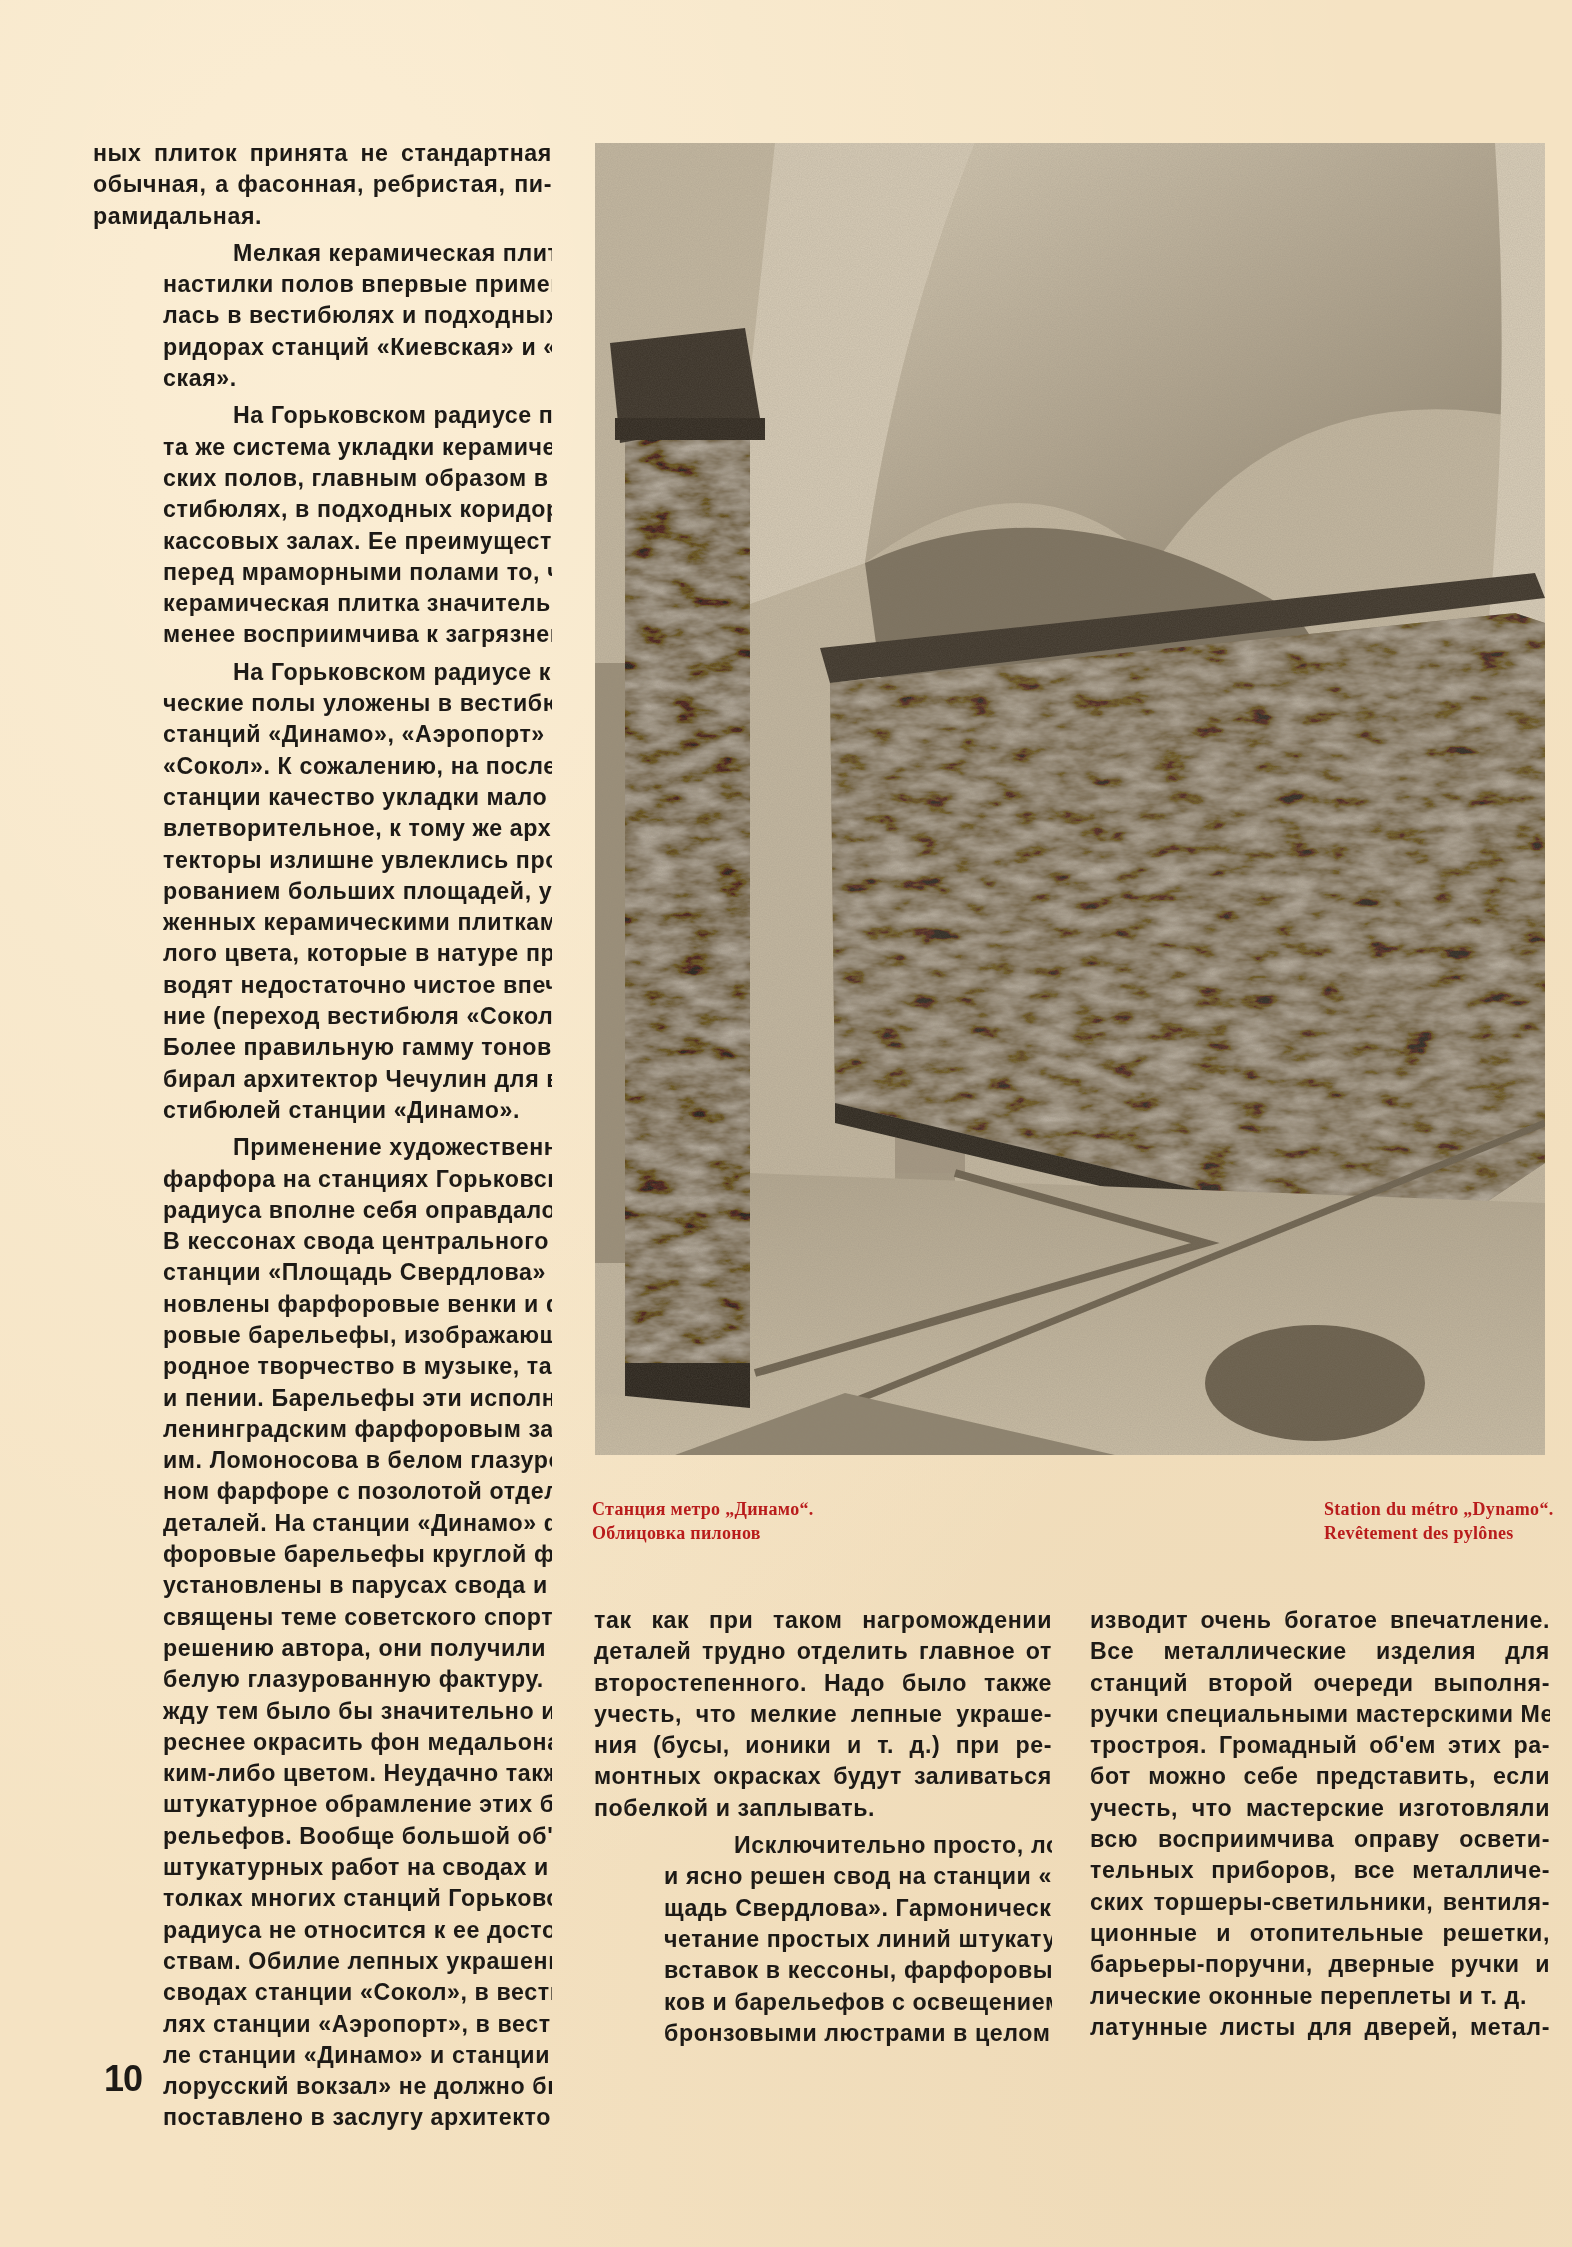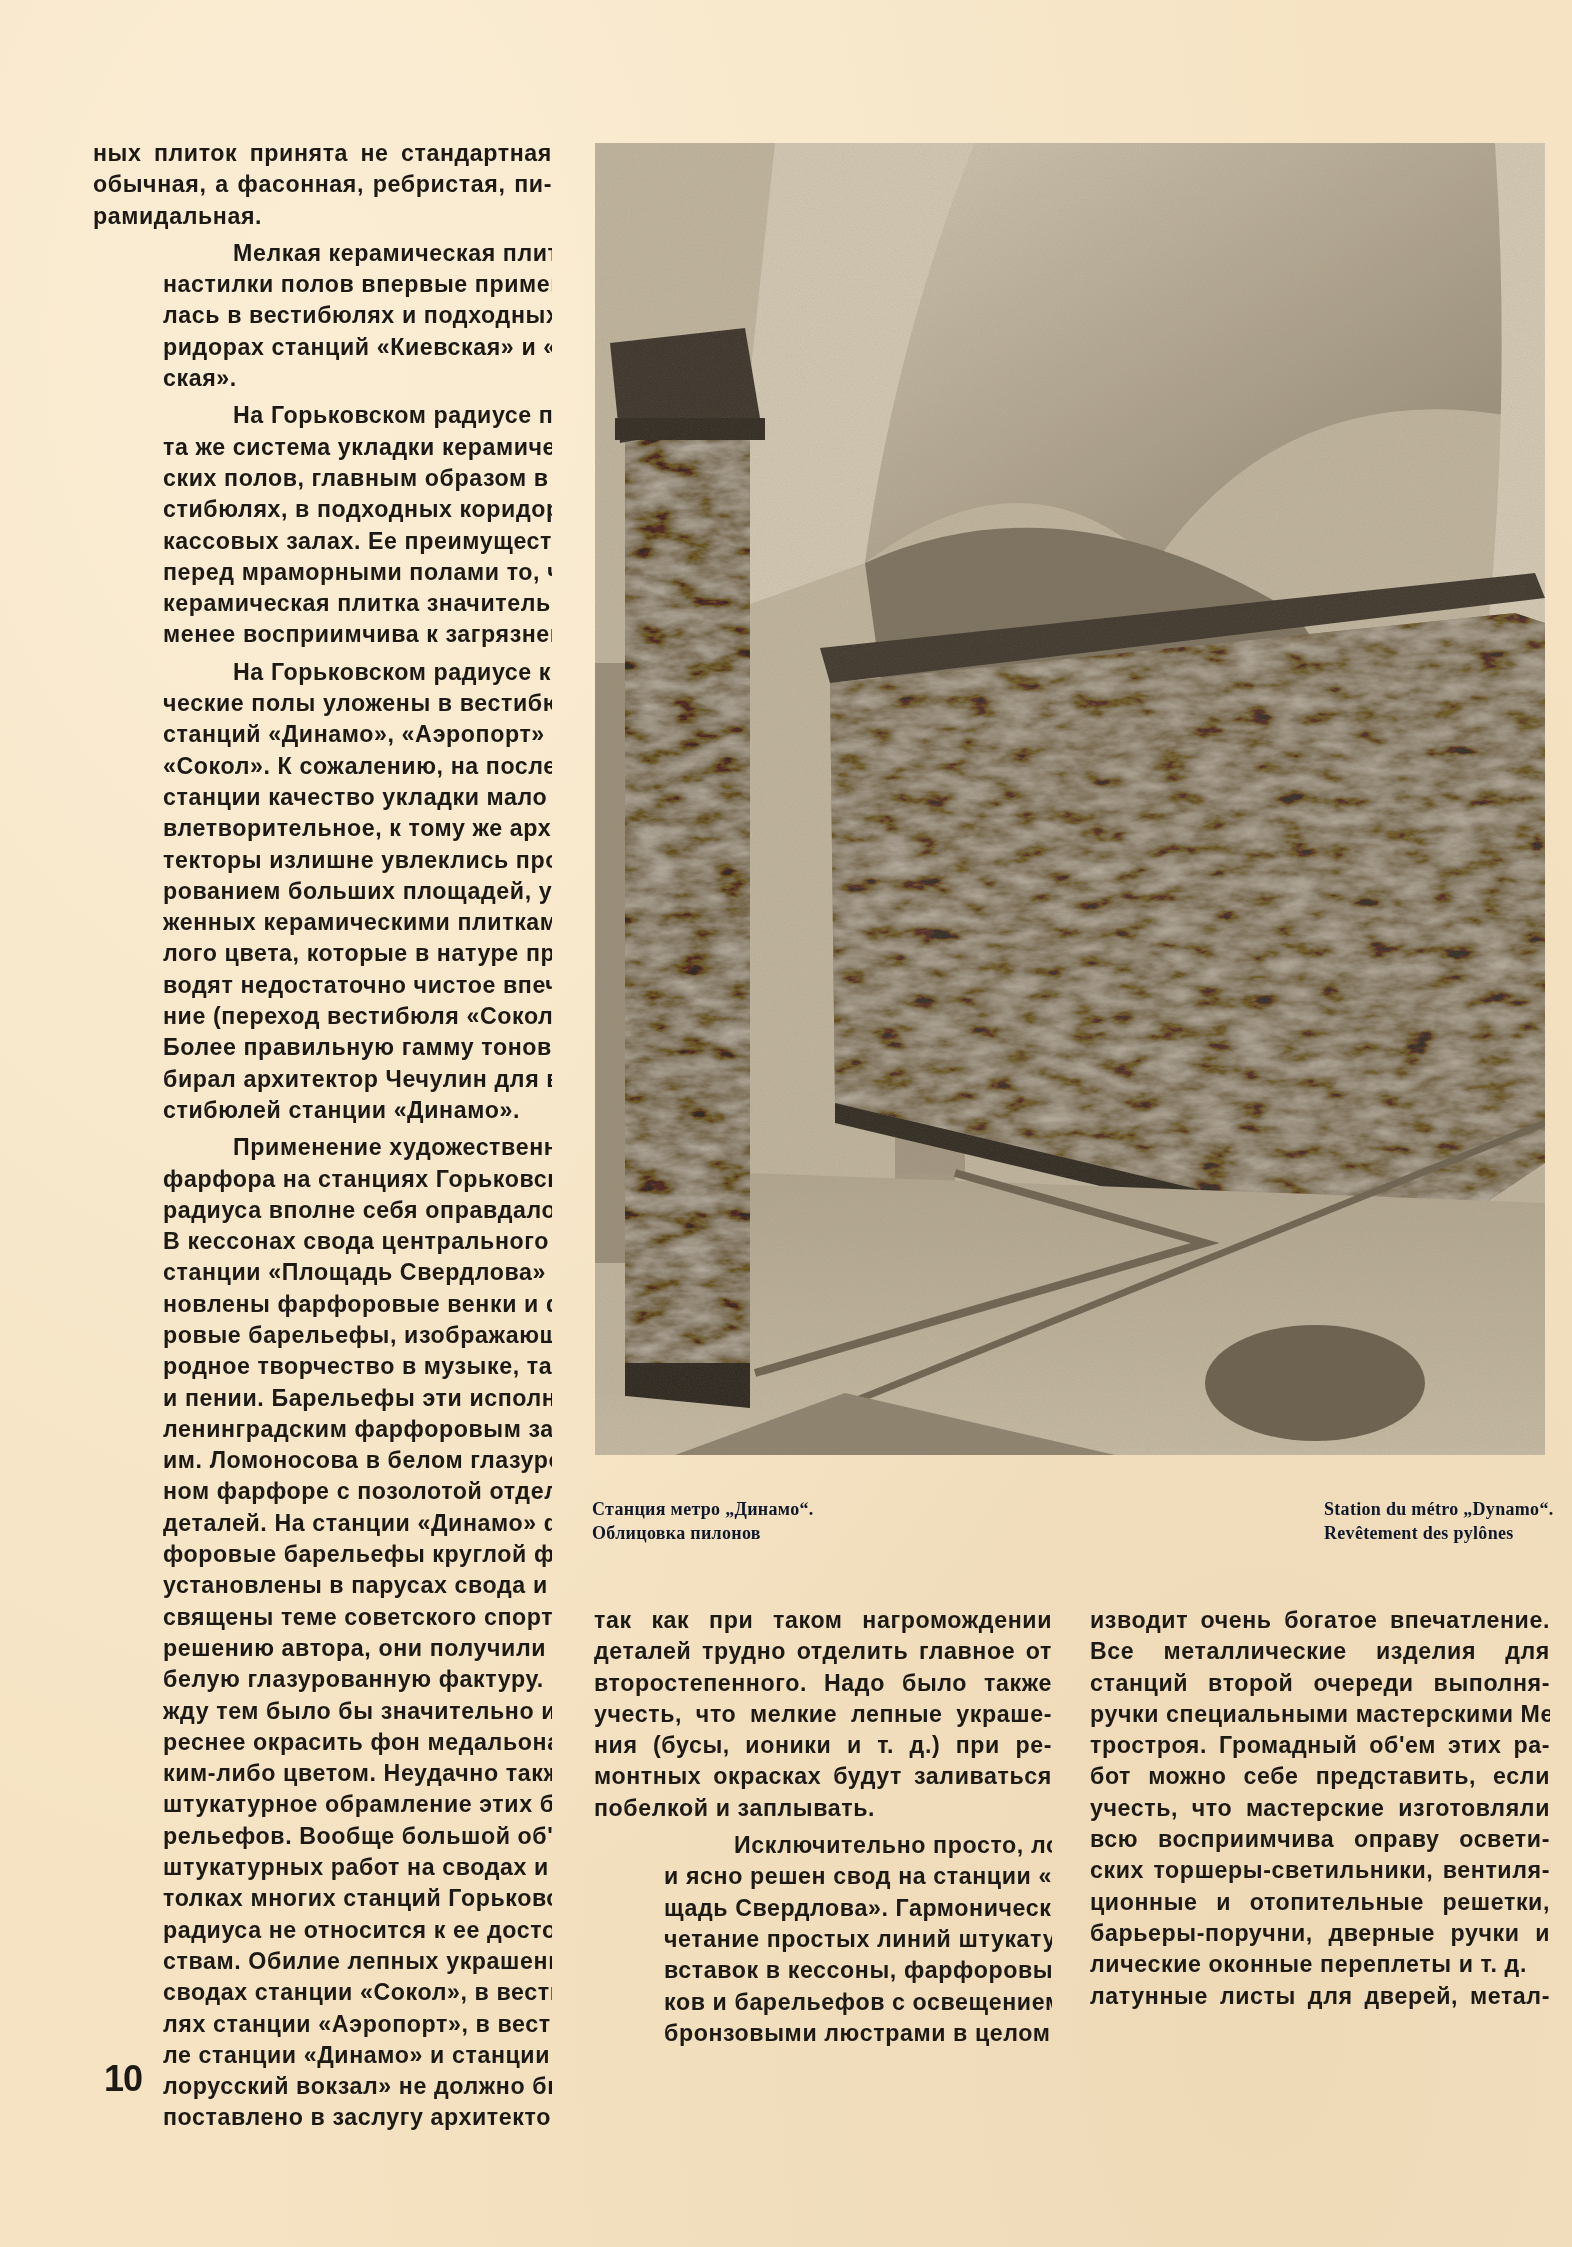--- a/index.html
+++ b/index.html
@@ -20,21 +20,21 @@
   #col-mid{left:594px;top:1605px;width:458px;}
   #col-right{left:1090px;top:1605px;width:460px;}
   .line{overflow:hidden;}
 
   
   #photo{position:absolute;left:595px;top:143px;width:950px;height:1312px;overflow:hidden;
          background:#b9ad98;}
   #photo svg{width:100%;height:100%;display:block;}
 
   .caption{position:absolute;font-family:"Liberation Serif","DejaVu Serif",serif;font-weight:bold;
-           font-size:18px;line-height:24px;color:#0f172a;letter-spacing:0.3px;}
+           font-size:18px;line-height:24px;color:#b91c1c;letter-spacing:0.3px;}
   #caption-ru{left:592px;top:1497px;}
   #caption-fr{left:1324px;top:1497px;}
 
   #page-number{position:absolute;left:104px;top:2058px;font-size:36px;font-weight:bold;
                font-family:"Liberation Sans",sans-serif;letter-spacing:-1px;}
 </style>
 </head>
 <body>
 
 <div class="paper"></div>
@@ -204,20 +204,21 @@
 <div id="col-right" class="col">
     <p>
       <span class="line">изводит очень богатое впечатление.</span>
       <span class="line">Все металлические изделия для</span>
       <span class="line">станций второй очереди выполня-</span>
       <span class="line">ручки специальными мастерскими Ме-</span>
       <span class="line">тростроя. Громадный об'ем этих ра-</span>
       <span class="line">бот можно себе представить, если</span>
       <span class="line">учесть, что мастерские изготовляли</span>
       <span class="line">всю восприимчива оправу освети-</span>
+      <span class="line">тельных приборов, все металличе-</span>
       <span class="line">ских торшеры-светильники, вентиля-</span>
       <span class="line">ционные и отопительные решетки,</span>
       <span class="line">барьеры-поручни, дверные ручки и</span>
       <span class="line last">лические оконные переплеты и т. д.</span>
       <span class="line">латунные листы для дверей, метал-</span>
     </p>
   </div>
 
 <div id="page-number">10</div>
 

